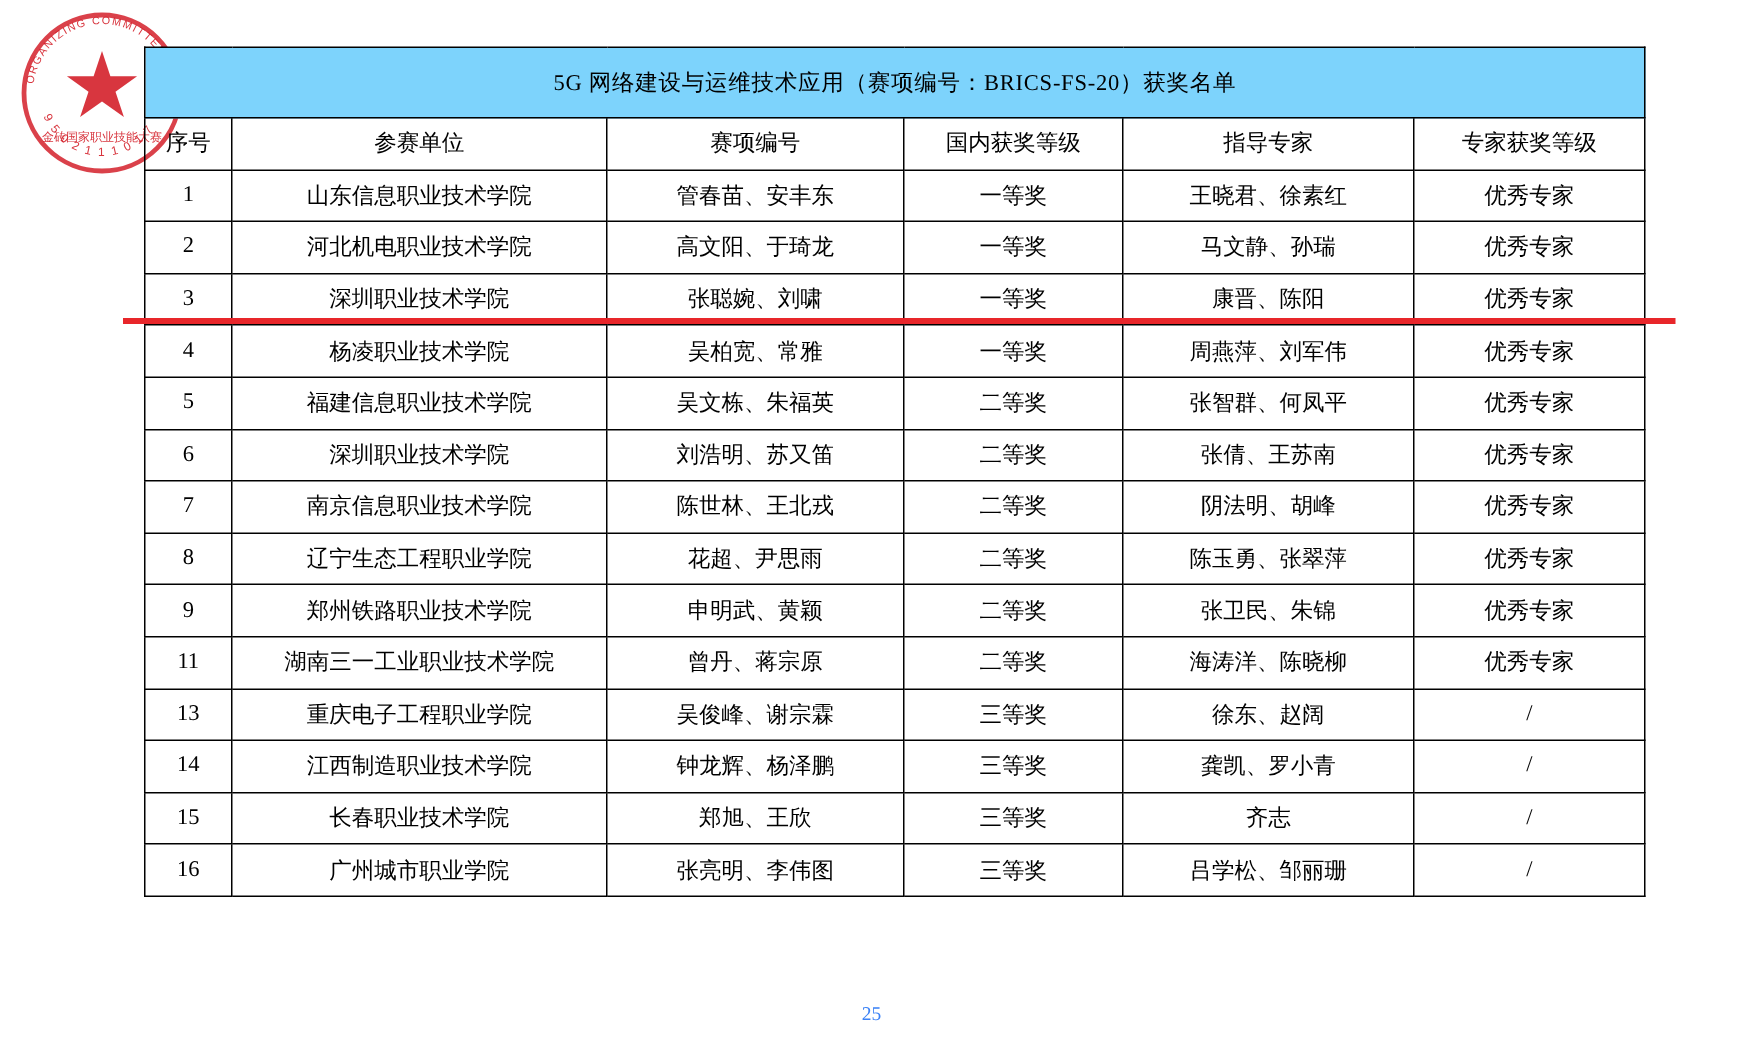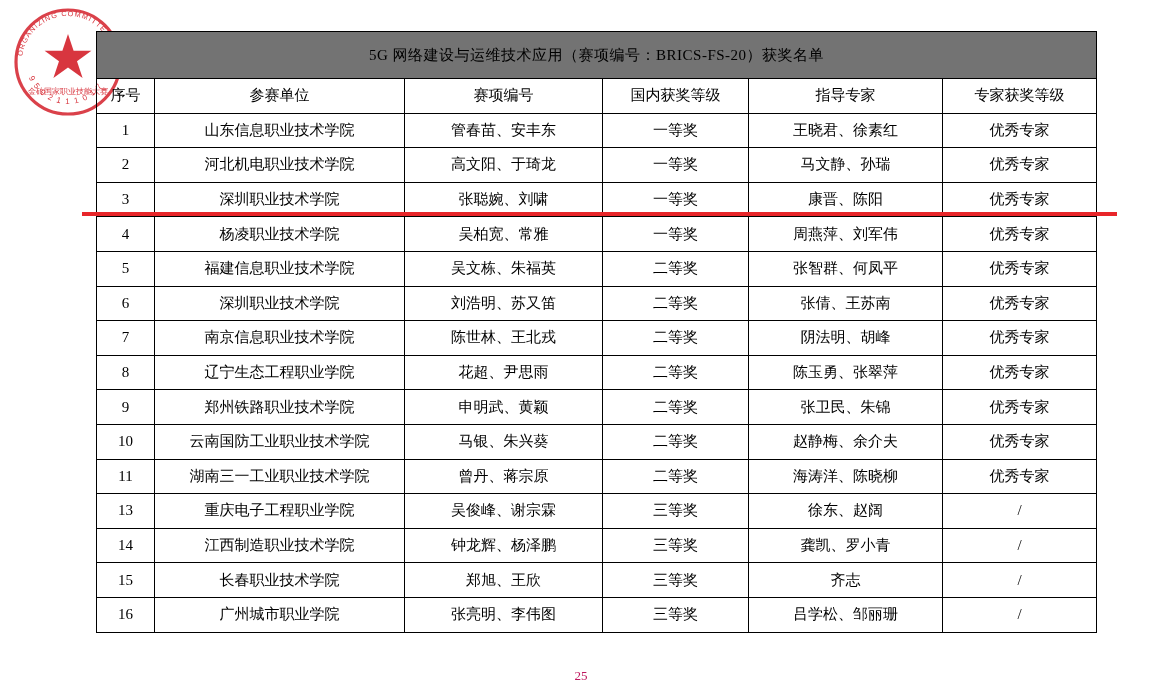--- a/index.html
+++ b/index.html
@@ -43,21 +43,21 @@
     text-align: center;
     vertical-align: middle;
     font-size: 15px;
     color: #000;
     height: 33.6px;
     padding: 0 2px;
     font-weight: normal;
     font-family: "Liberation Serif", "DejaVu Serif", serif;
   }
   .title-cell {
-    background: #737373;
+    background: #7dd3fc;
     font-size: 19px;
     font-weight: bold;
     letter-spacing: 0.5px;
     height: 46px !important;
   }
   .head-row td {
     height: 34px;
     font-size: 15px;
   }
   
@@ -79,21 +79,21 @@
   }
 
   
   .page-number {
     position: absolute;
     left: 0;
     right: 0;
     top: 668px;
     text-align: center;
     font-size: 13px;
-    color: #be185d;
+    color: #3b82f6;
     font-family: "Liberation Serif", "DejaVu Serif", serif;
   }
 </style>
 </head>
 <body>
 
 <div class="seal">
   <svg width="124" height="124" viewBox="0 0 124 124" xmlns="http://www.w3.org/2000/svg">
     <defs>
       <path id="sealArcTop" d="M 16,62 A 46,46 0 0 1 108,62" fill="none"></path>
@@ -202,28 +202,20 @@
       </tr>
       <tr>
         <td>9</td>
         <td>郑州铁路职业技术学院</td>
         <td>申明武、黄颖</td>
         <td>二等奖</td>
         <td>张卫民、朱锦</td>
         <td>优秀专家</td>
       </tr>
       <tr>
-        <td>10</td>
-        <td>云南国防工业职业技术学院</td>
-        <td>马银、朱兴葵</td>
-        <td>二等奖</td>
-        <td>赵静梅、余介夫</td>
-        <td>优秀专家</td>
-      </tr>
-      <tr>
         <td>11</td>
         <td>湖南三一工业职业技术学院</td>
         <td>曾丹、蒋宗原</td>
         <td>二等奖</td>
         <td>海涛洋、陈晓柳</td>
         <td>优秀专家</td>
       </tr>
       <tr>
         <td>13</td>
         <td>重庆电子工程职业学院</td>

